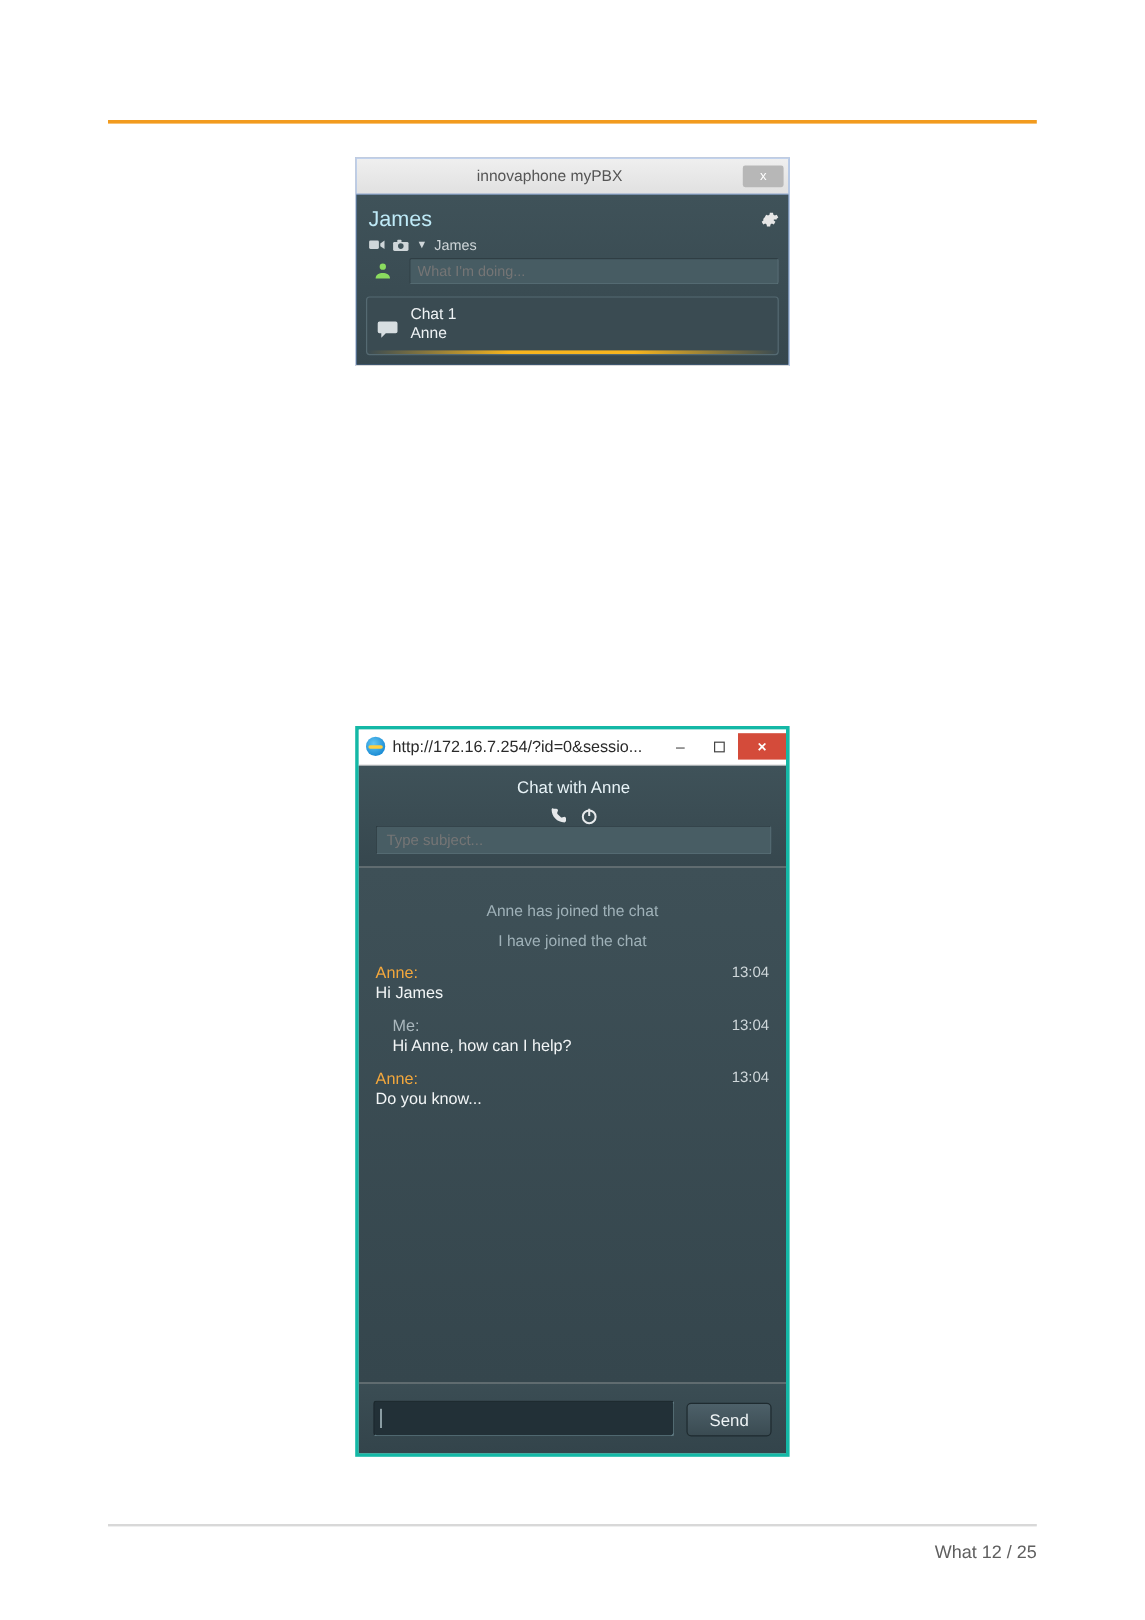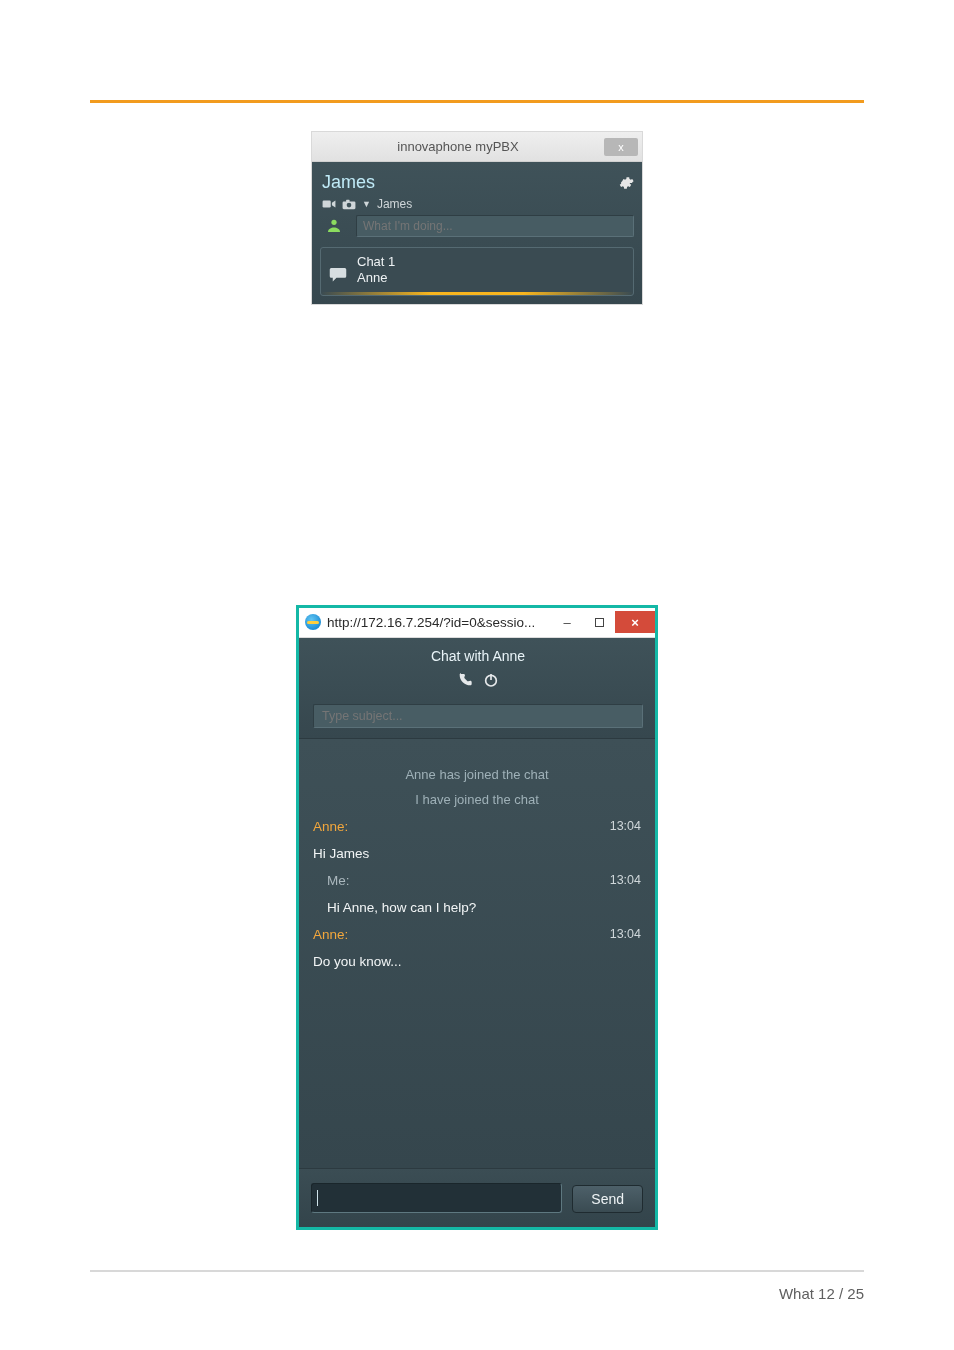--- a/index.html
+++ b/index.html
@@ -18,21 +18,21 @@
     height: 100%;
   }
   .top-rule {
     height: 0;
     border-top: 3px solid #f29b1e;
     margin: 0 0 28px 0;
   }
 
   
   .panel1 {
-    width: 332px;
+    width: 362px;
     margin: 0 auto 300px auto;
     border: 1px solid #d9d9d9;
     background: #3b82f6;
   }
   .p1-titlebar {
     height: 30px;
     background: linear-gradient(#efefef,#e1e1e1);
     display: flex;
     align-items: center;
     position: relative;
@@ -170,34 +170,33 @@
   .p2-subject {
     width:100%;
     background:#485d64;
     border:1px solid #5a7078;
     border-top-color:#2f3e44; border-left-color:#2f3e44;
     color:#aeb9bd;
     font-size:12.5px;
     height:24px;
     padding:0 8px;
     border-radius:2px;
-    margin-top:16px;
   }
   .p2-body {
     background: linear-gradient(#3e5057,#35464d);
     padding: 18px 12px 12px 12px;
     min-height: 430px;
     border-top:1px solid #2c3a40;
   }
   .p2-system { text-align:center; color:#9fb1b8; font-size:13px; margin:10px 0 6px;}
   .msg { margin: 12px 2px; font-size:13.5px;}
   .msg .from-anne { color:#f3a73c;}
   .msg .from-me { color:#aab7bd;}
   .msg .time { float:right; color:#cfd7da; font-size:12.5px;}
-  .msg .body { color:#f2f5f6; margin-top:12px;}
+  .msg .body { color:#f2f5f6; margin-top:2px;}
   .msg.me { padding-left: 14px;}
   .p2-input {
     display:flex; align-items:flex-end; gap:10px;
     padding: 14px 12px;
     background: linear-gradient(#3b4d54,#33444b);
     border-top:1px solid #2c3a40;
   }
   .p2-text {
     flex:1;
     height:30px;

